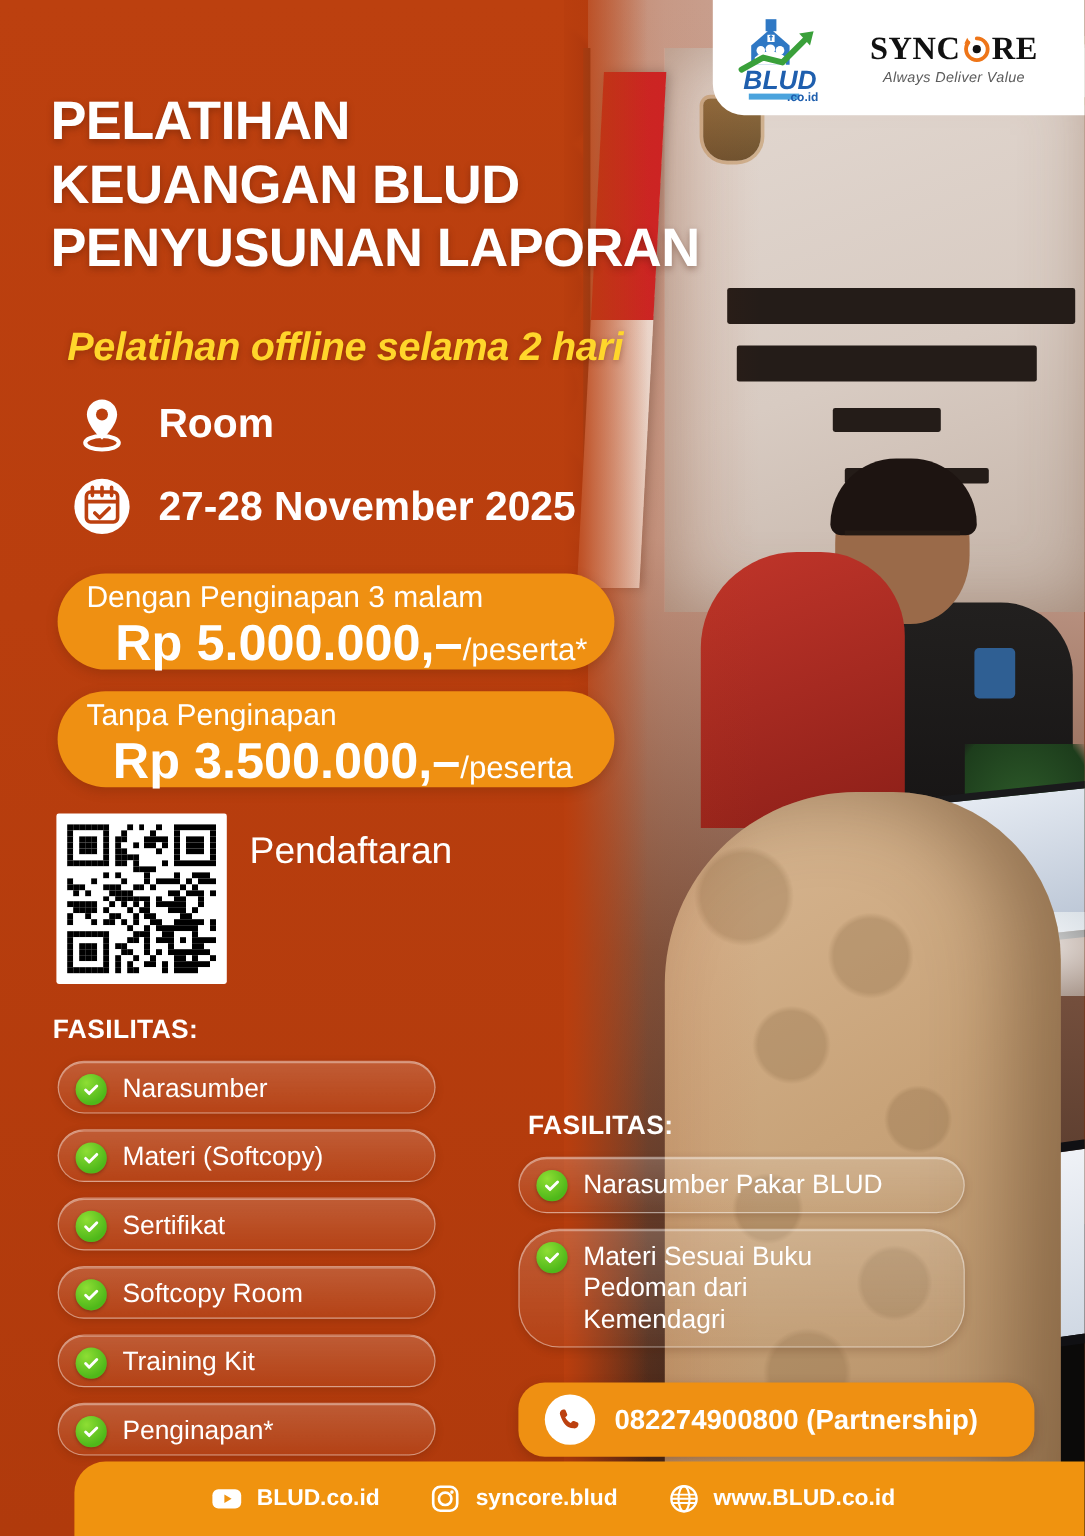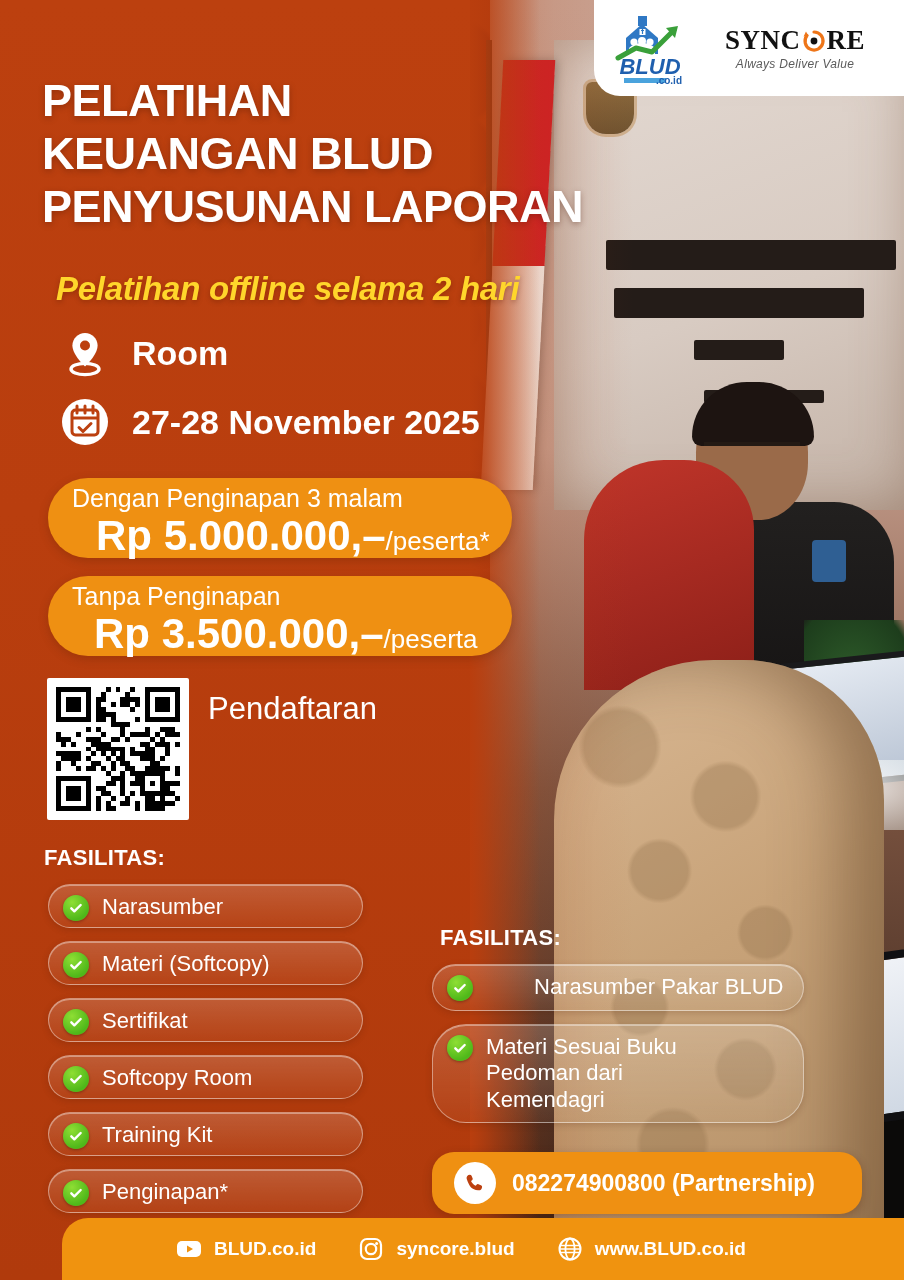--- a/index.html
+++ b/index.html
@@ -1008,21 +1008,21 @@
       </div>
     </div>
 
   <div id="keuntungan-list">
       <div class="pill k-pill" style="top: 964px;">
         <span class="check">
           <svg viewBox="0 0 24 24">
             <path d="M5 12.5l4.5 4.5L19 7.5" stroke="#fff" stroke-width="3.6" fill="none" stroke-linecap="round" stroke-linejoin="round"></path>
           </svg>
         </span>
-        <span style="white-space: pre-line; margin-left: 48px;">Narasumber Pakar BLUD</span>
+        <span style="white-space: pre-line;">Narasumber Pakar BLUD</span>
       </div>
       <div class="pill k-pill" style="top: 1024px;">
         <span class="check">
           <svg viewBox="0 0 24 24">
             <path d="M5 12.5l4.5 4.5L19 7.5" stroke="#fff" stroke-width="3.6" fill="none" stroke-linecap="round" stroke-linejoin="round"></path>
           </svg>
         </span>
         <span style="white-space: pre-line;">Materi Sesuai Buku
 Pedoman dari
 Kemendagri</span>

